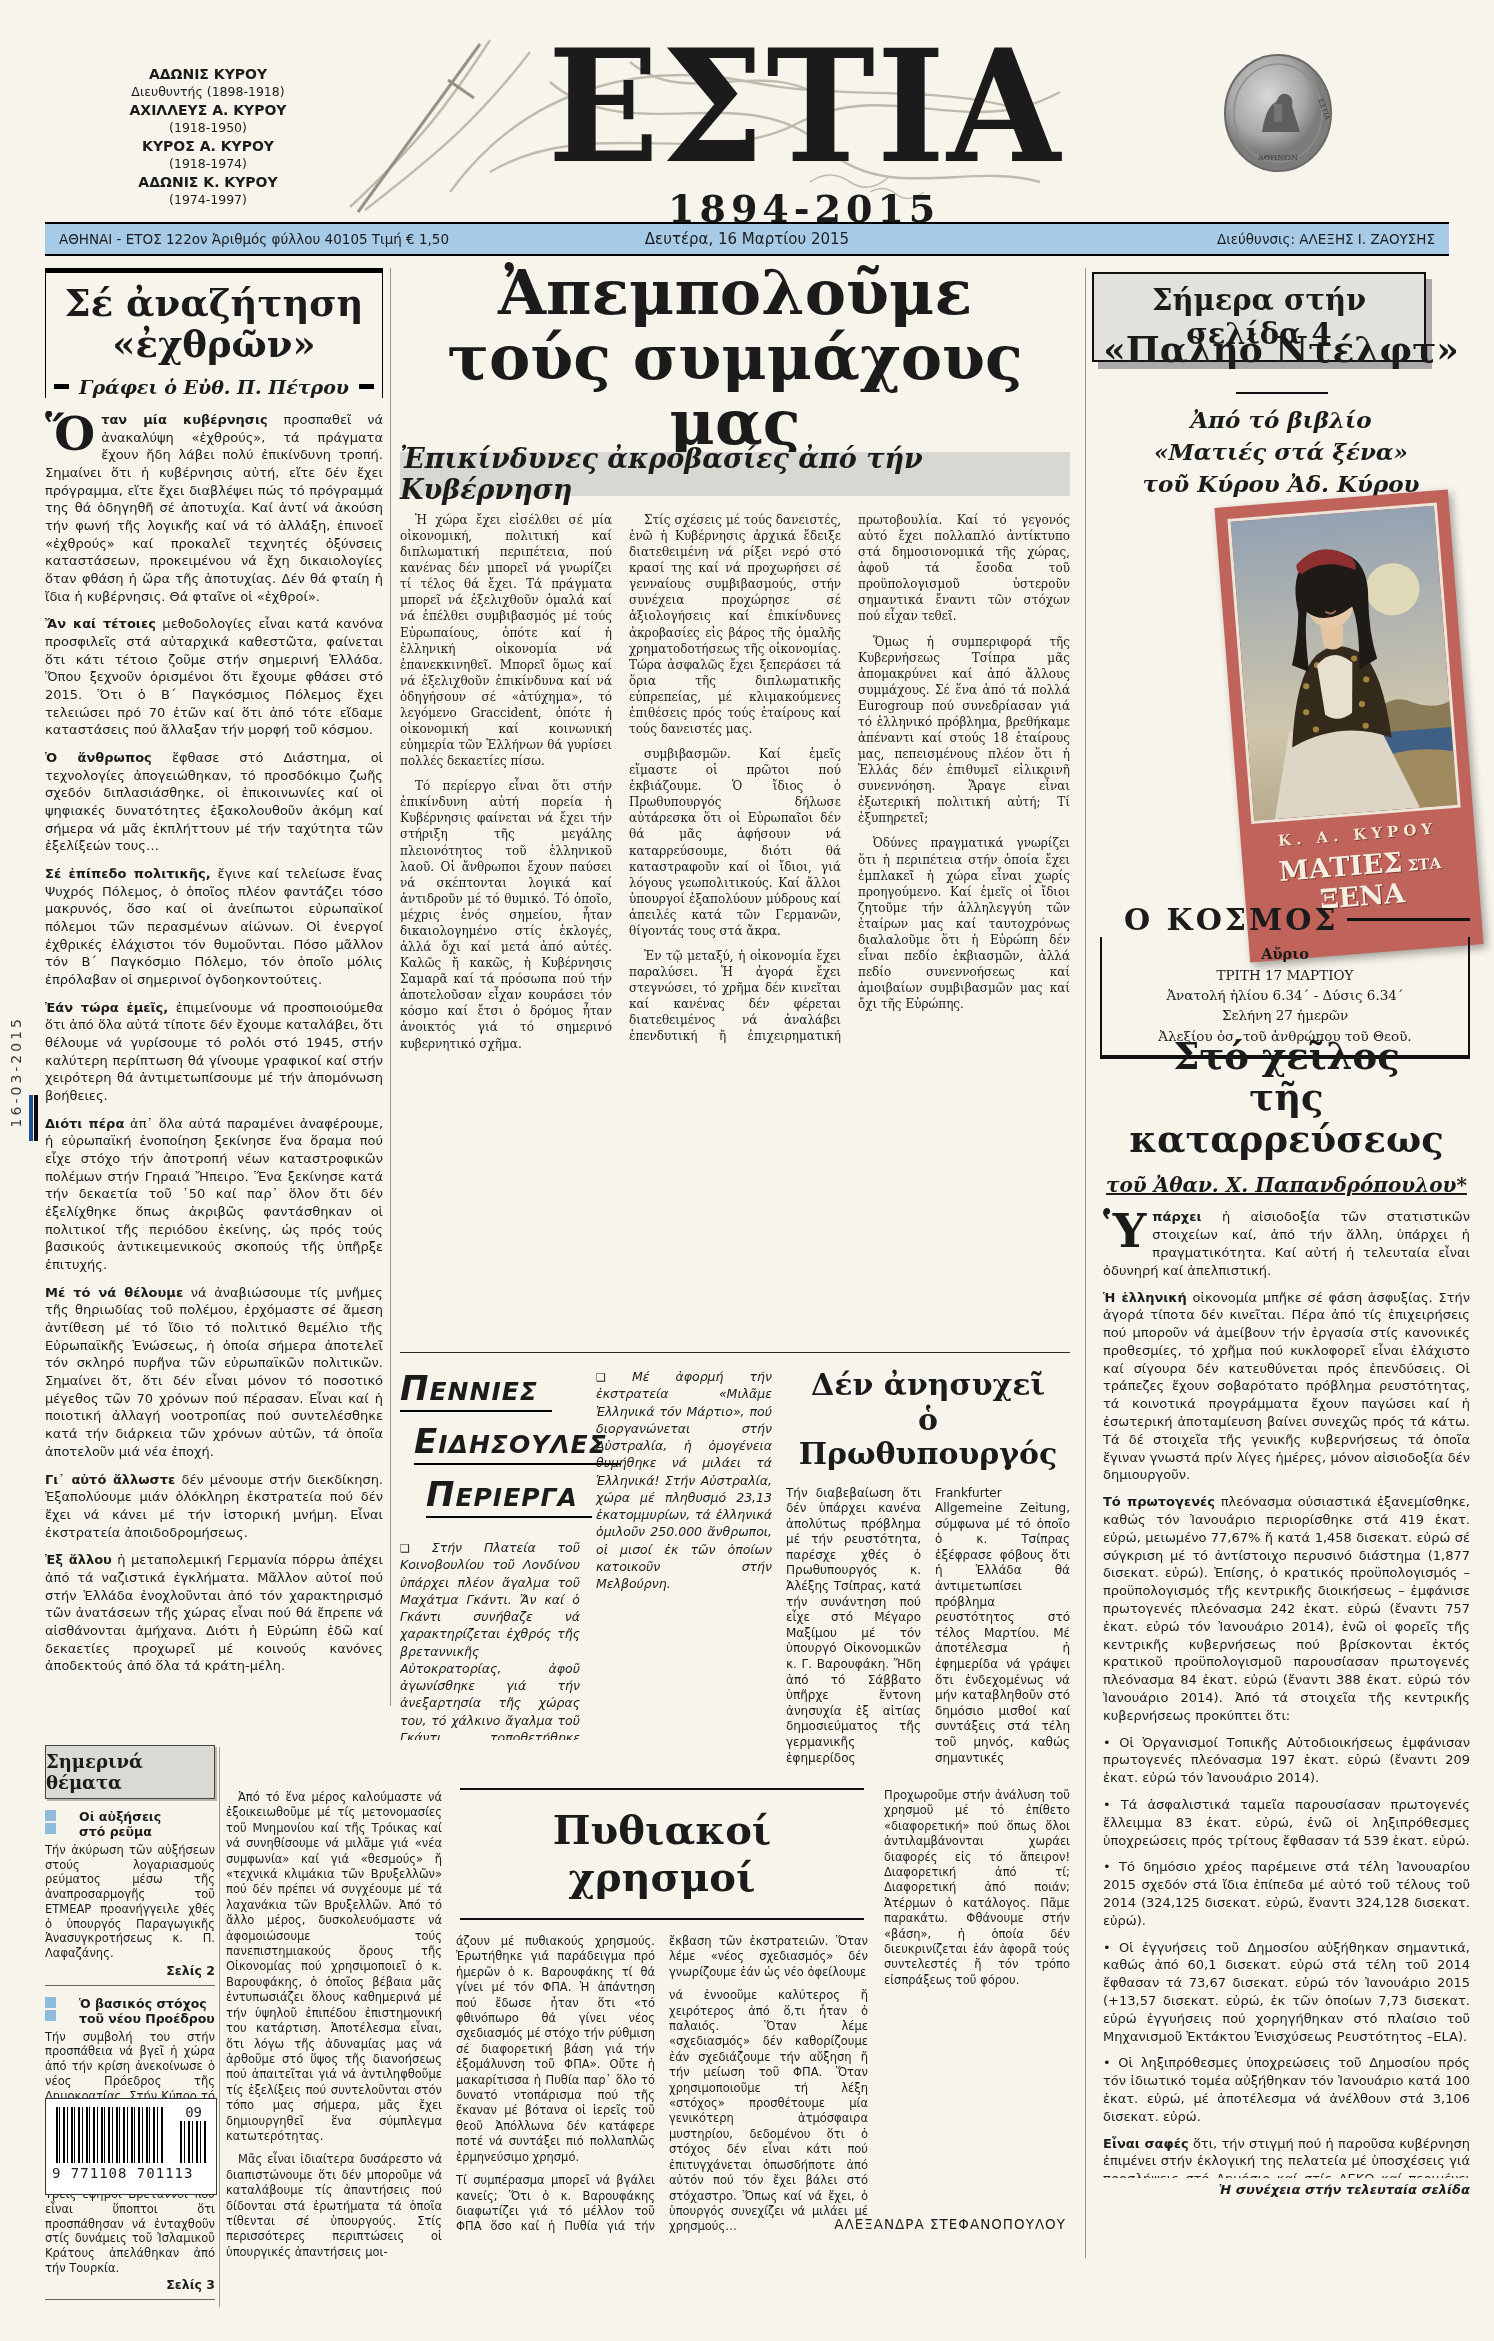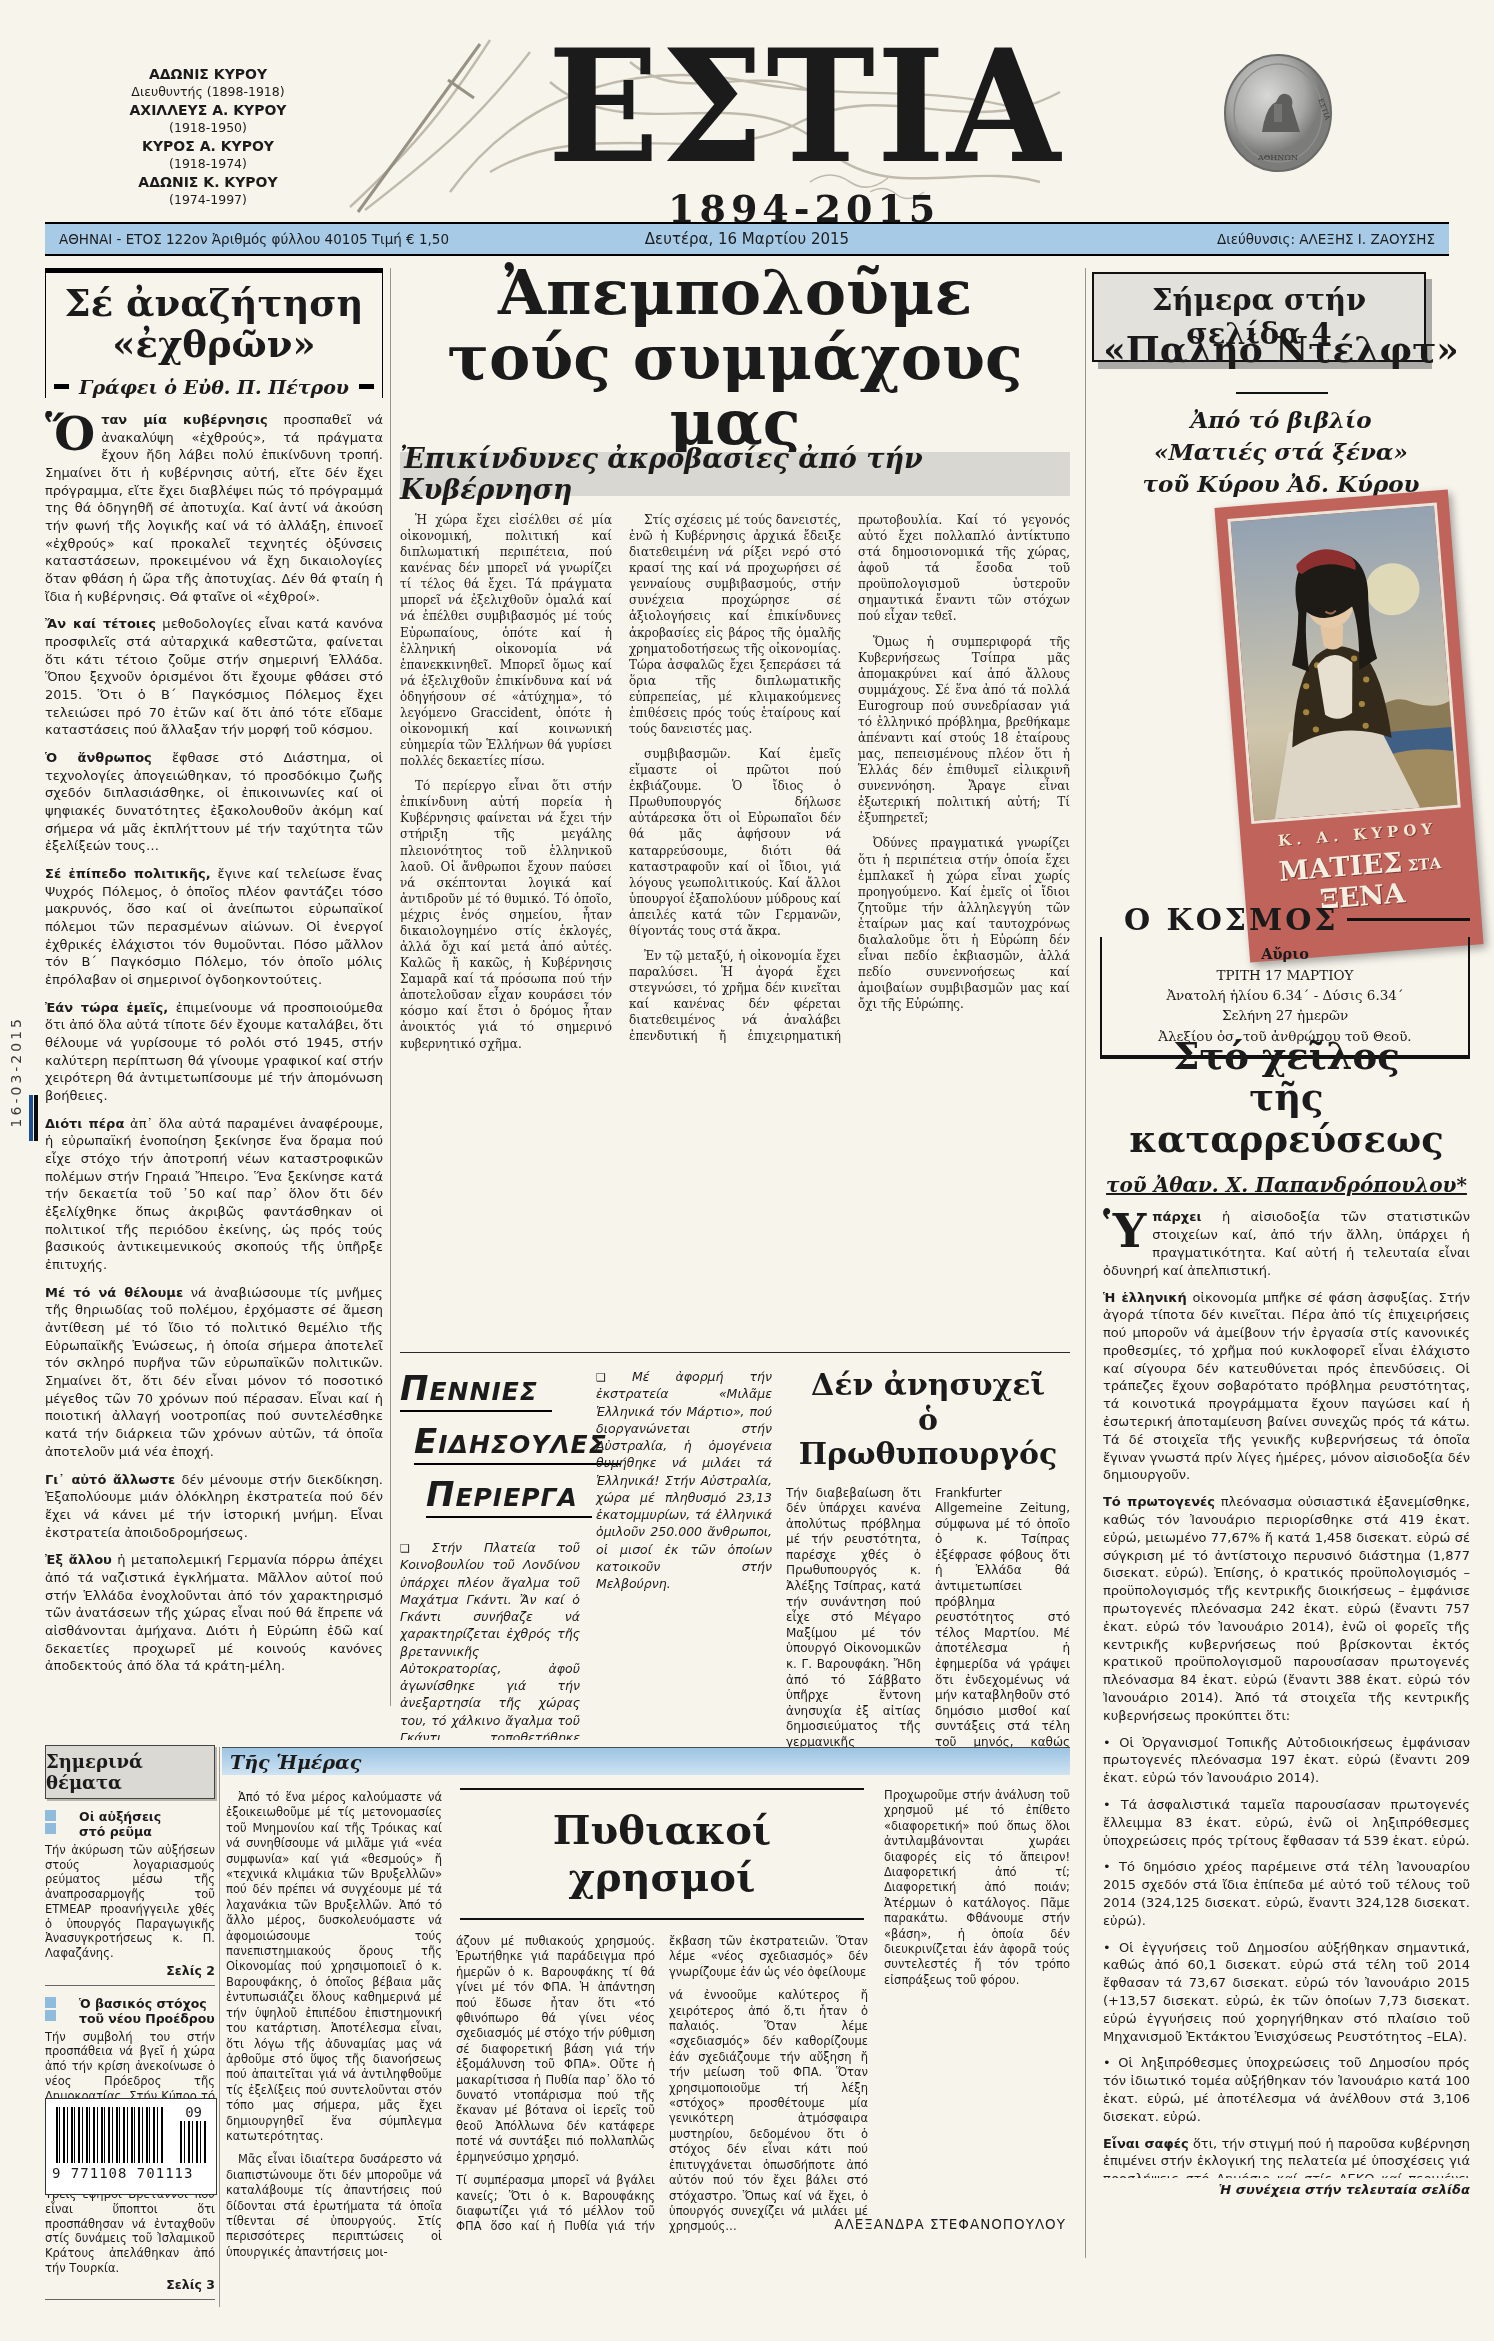--- a/index.html
+++ b/index.html
@@ -286,23 +286,20 @@
   </div>
 
   <div class="abs pm">
     <div class="pm-title">
       <div>Δέν ἀνησυχεῖ</div>
       <div>ὁ Πρωθυπουργός</div>
     </div>
     <div class="pm-body">Τήν διαβεβαίωση ὅτι δέν ὑπάρχει κανένα ἀπολύτως πρόβλημα μέ τήν ρευστότητα, παρέσχε χθές ὁ Πρωθυπουργός κ. Ἀλέξης Τσίπρας, κατά τήν συνάντηση πού εἶχε στό Μέγαρο Μαξίμου μέ τόν ὑπουργό Οἰκονομικῶν κ. Γ. Βαρουφάκη. Ἤδη ἀπό τό Σάββατο ὑπῆρχε ἔντονη ἀνησυχία ἐξ αἰτίας δημοσιεύματος τῆς γερμανικῆς ἐφημερίδος Frankfurter Allgemeine Zeitung, σύμφωνα μέ τό ὁποῖο ὁ κ. Τσίπρας ἐξέφρασε φόβους ὅτι ἡ Ἑλλάδα θά ἀντιμετωπίσει πρόβλημα ρευστότητος στό τέλος Μαρτίου. Μέ ἀποτέλεσμα ἡ ἐφημερίδα νά γράψει ὅτι ἐνδεχομένως νά μήν καταβληθοῦν στό δημόσιο μισθοί καί συντάξεις στά τέλη τοῦ μηνός, καθώς σημαντικές ὑποχρεώσεις ἐκκρεμοῦν ἀπό τόν Μάρτιο ἕως τόν Ἰούλιο. (Λεπτομέρειες σελ. 3).</div>
   </div>
 
-  <div class="abs iband">
-    <span class="iband-label">Τῆς Ἡμέρας</span>
-  </div>
   <div class="abs icol">
 
   <p>Ἀπό τό ἕνα μέρος καλούμαστε νά ἐξοικειωθοῦμε μέ τίς μετονομασίες τοῦ Μνημονίου καί τῆς Τρόικας καί νά συνηθίσουμε νά μιλᾶμε γιά «νέα συμφωνία» καί γιά «θεσμούς» ἤ «τεχνικά κλιμάκια τῶν Βρυξελλῶν» πού δέν πρέπει νά συγχέουμε μέ τά λαχανάκια τῶν Βρυξελλῶν. Ἀπό τό ἄλλο μέρος, δυσκολευόμαστε νά ἀφομοιώσουμε τούς πανεπιστημιακούς ὅρους τῆς Οἰκονομίας πού χρησιμοποιεῖ ὁ κ. Βαρουφάκης, ὁ ὁποῖος βέβαια μᾶς ἐντυπωσιάζει ὅλους καθημερινά μέ τήν ὑψηλοῦ ἐπιπέδου ἐπιστημονική του κατάρτιση. Ἀποτέλεσμα εἶναι, ὅτι λόγω τῆς ἀδυναμίας μας νά ἀρθοῦμε στό ὕψος τῆς διανοήσεως πού ἀπαιτεῖται γιά νά ἀντιληφθοῦμε τίς ἐξελίξεις πού συντελοῦνται στόν τόπο μας σήμερα, μᾶς ἔχει δημιουργηθεῖ ἕνα σύμπλεγμα κατωτερότητας.</p>
       <p>Μᾶς εἶναι ἰδιαίτερα δυσάρεστο νά διαπιστώνουμε ὅτι δέν μποροῦμε νά καταλάβουμε τίς ἀπαντήσεις πού δίδονται στά ἐρωτήματα τά ὁποῖα τίθενται σέ ὑπουργούς. Στίς περισσότερες περιπτώσεις οἱ ὑπουργικές ἀπαντήσεις μοι-</p>
     </div>
   <div class="abs pythia">
     <div class="py-right">Προχωροῦμε στήν ἀνάλυση τοῦ χρησμοῦ μέ τό ἐπίθετο «διαφορετική» πού ὅπως ὅλοι ἀντιλαμβάνονται χωράει διαφορές εἰς τό ἄπειρον! Διαφορετική ἀπό τί; Διαφορετική ἀπό ποιάν; Ἀτέρμων ὁ κατάλογος. Πᾶμε παρακάτω. Φθάνουμε στήν «βάση», ἡ ὁποία δέν διευκρινίζεται ἐάν ἀφορᾶ τούς συντελεστές ἤ τόν τρόπο εἰσπράξεως τοῦ φόρου.</div>
     <div class="py-main">
       <div class="py-rule"></div>
       <div class="py-title">Πυθιακοί χρησμοί</div>

